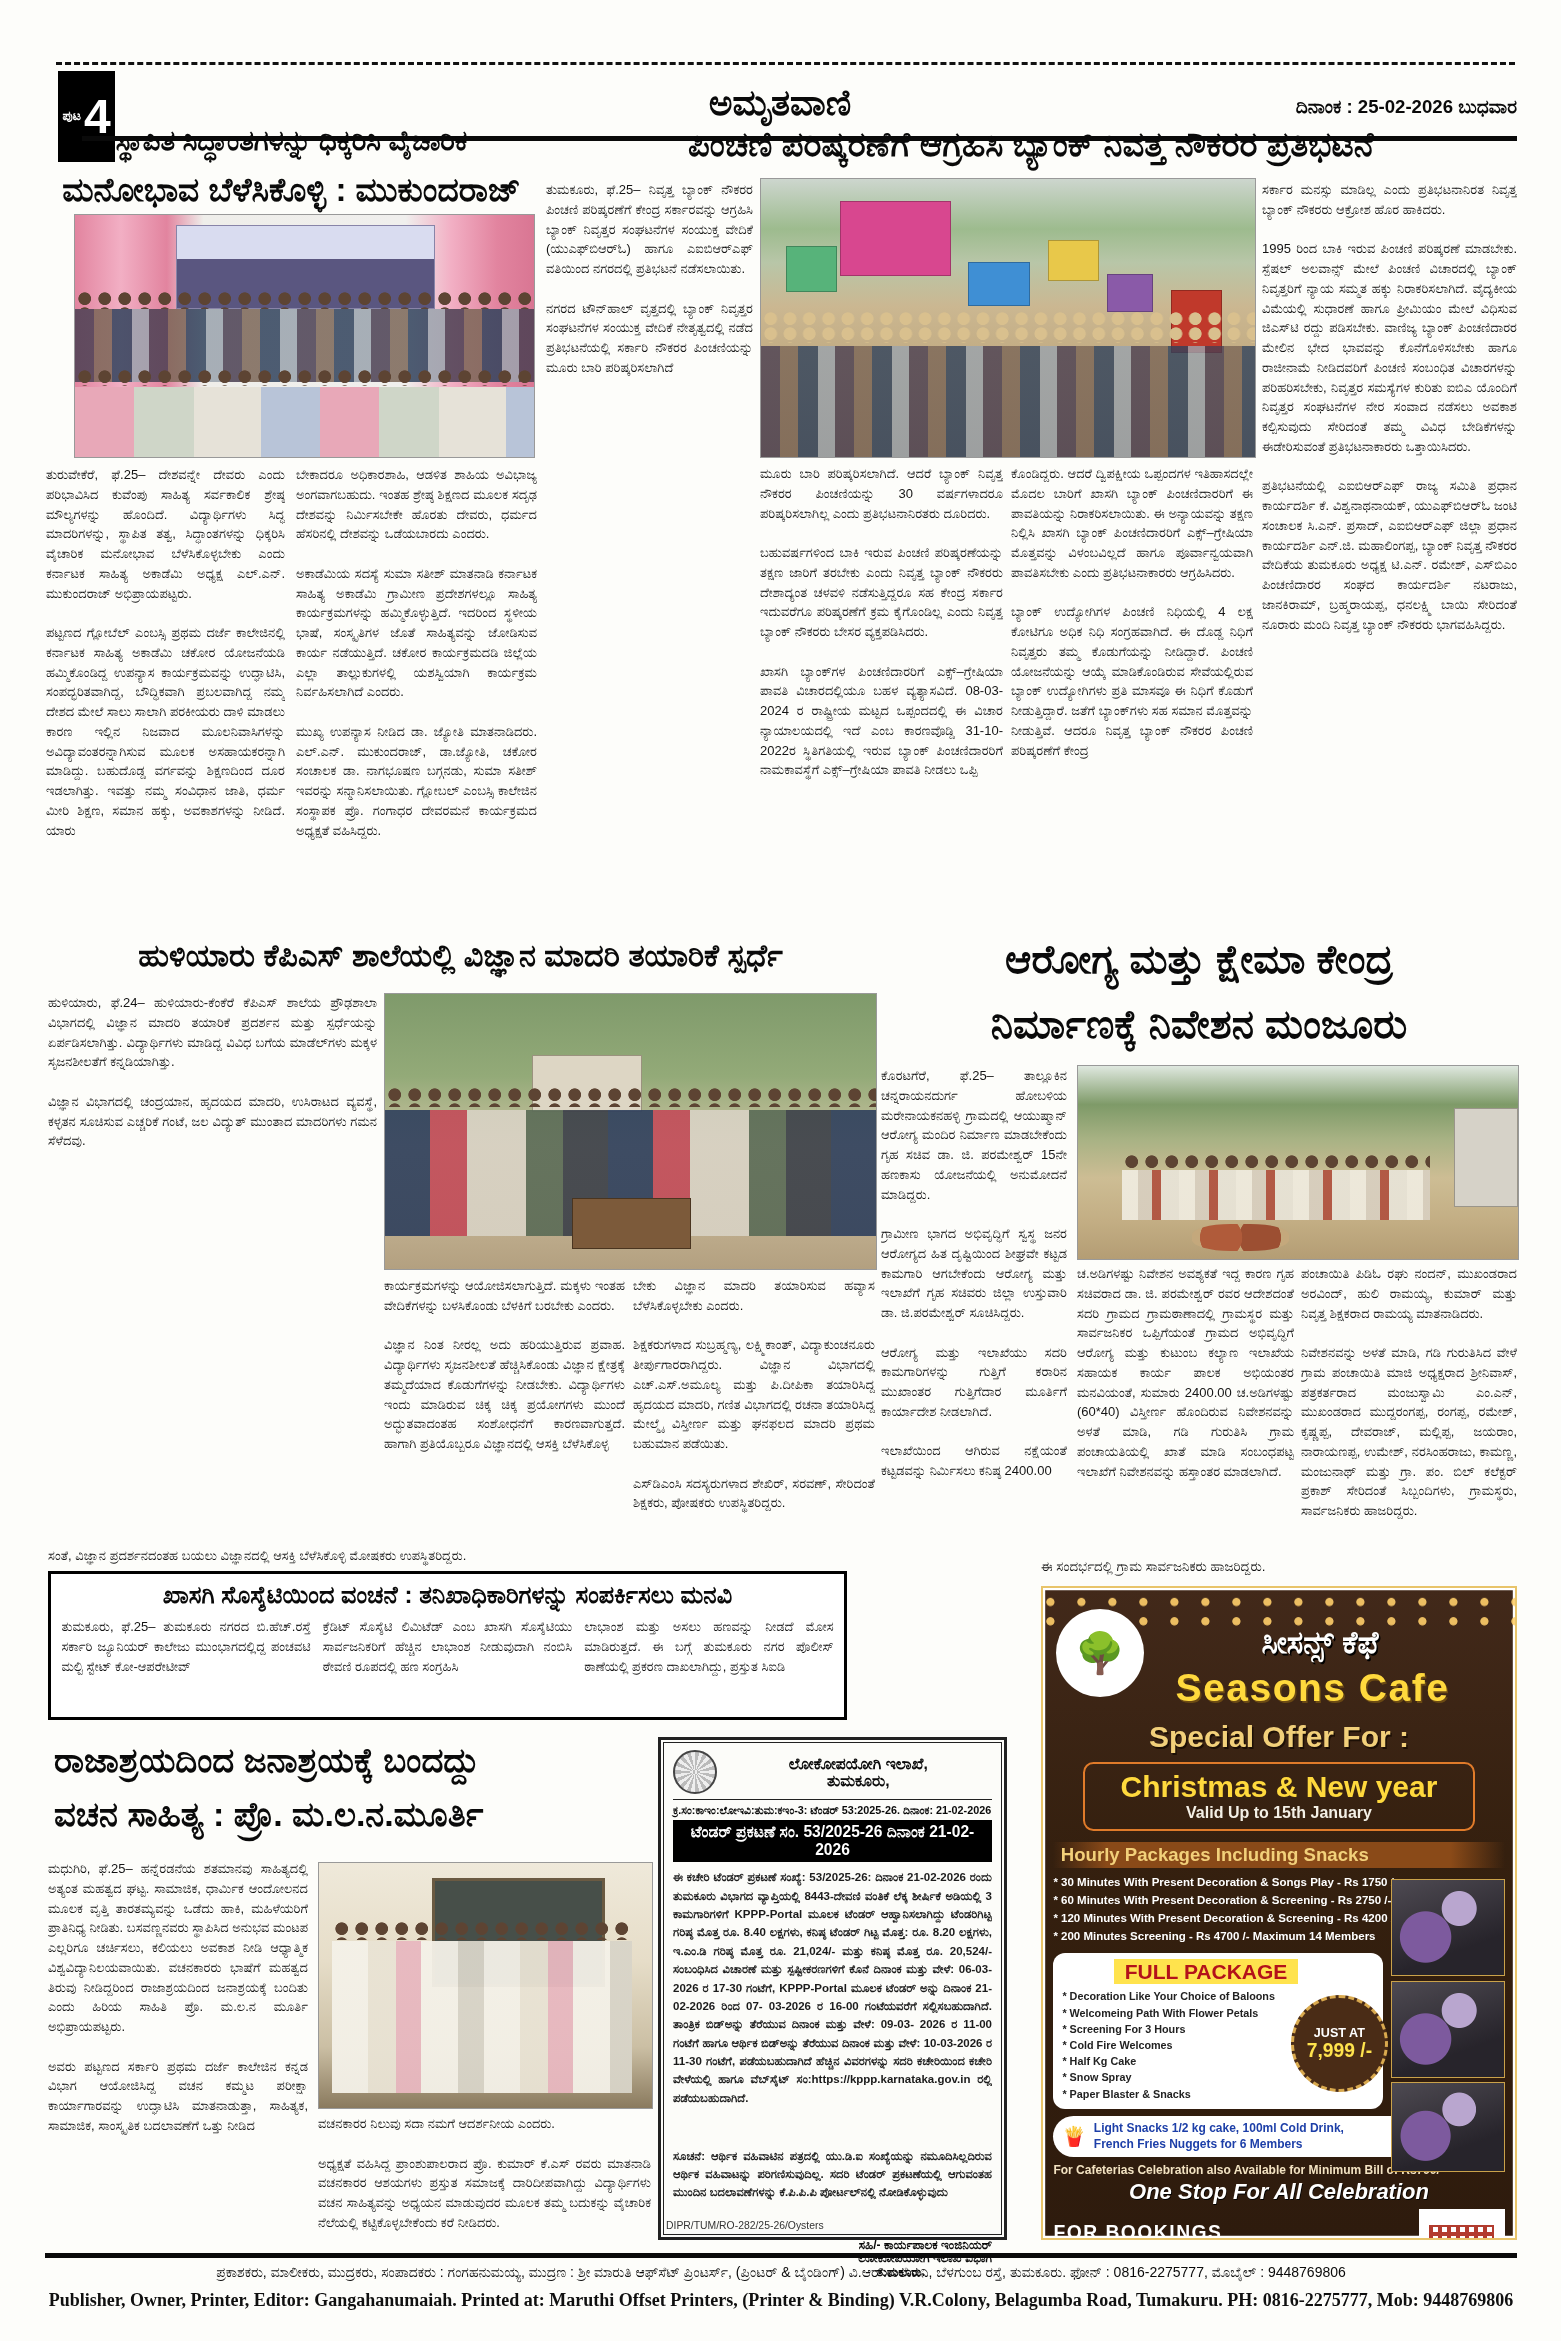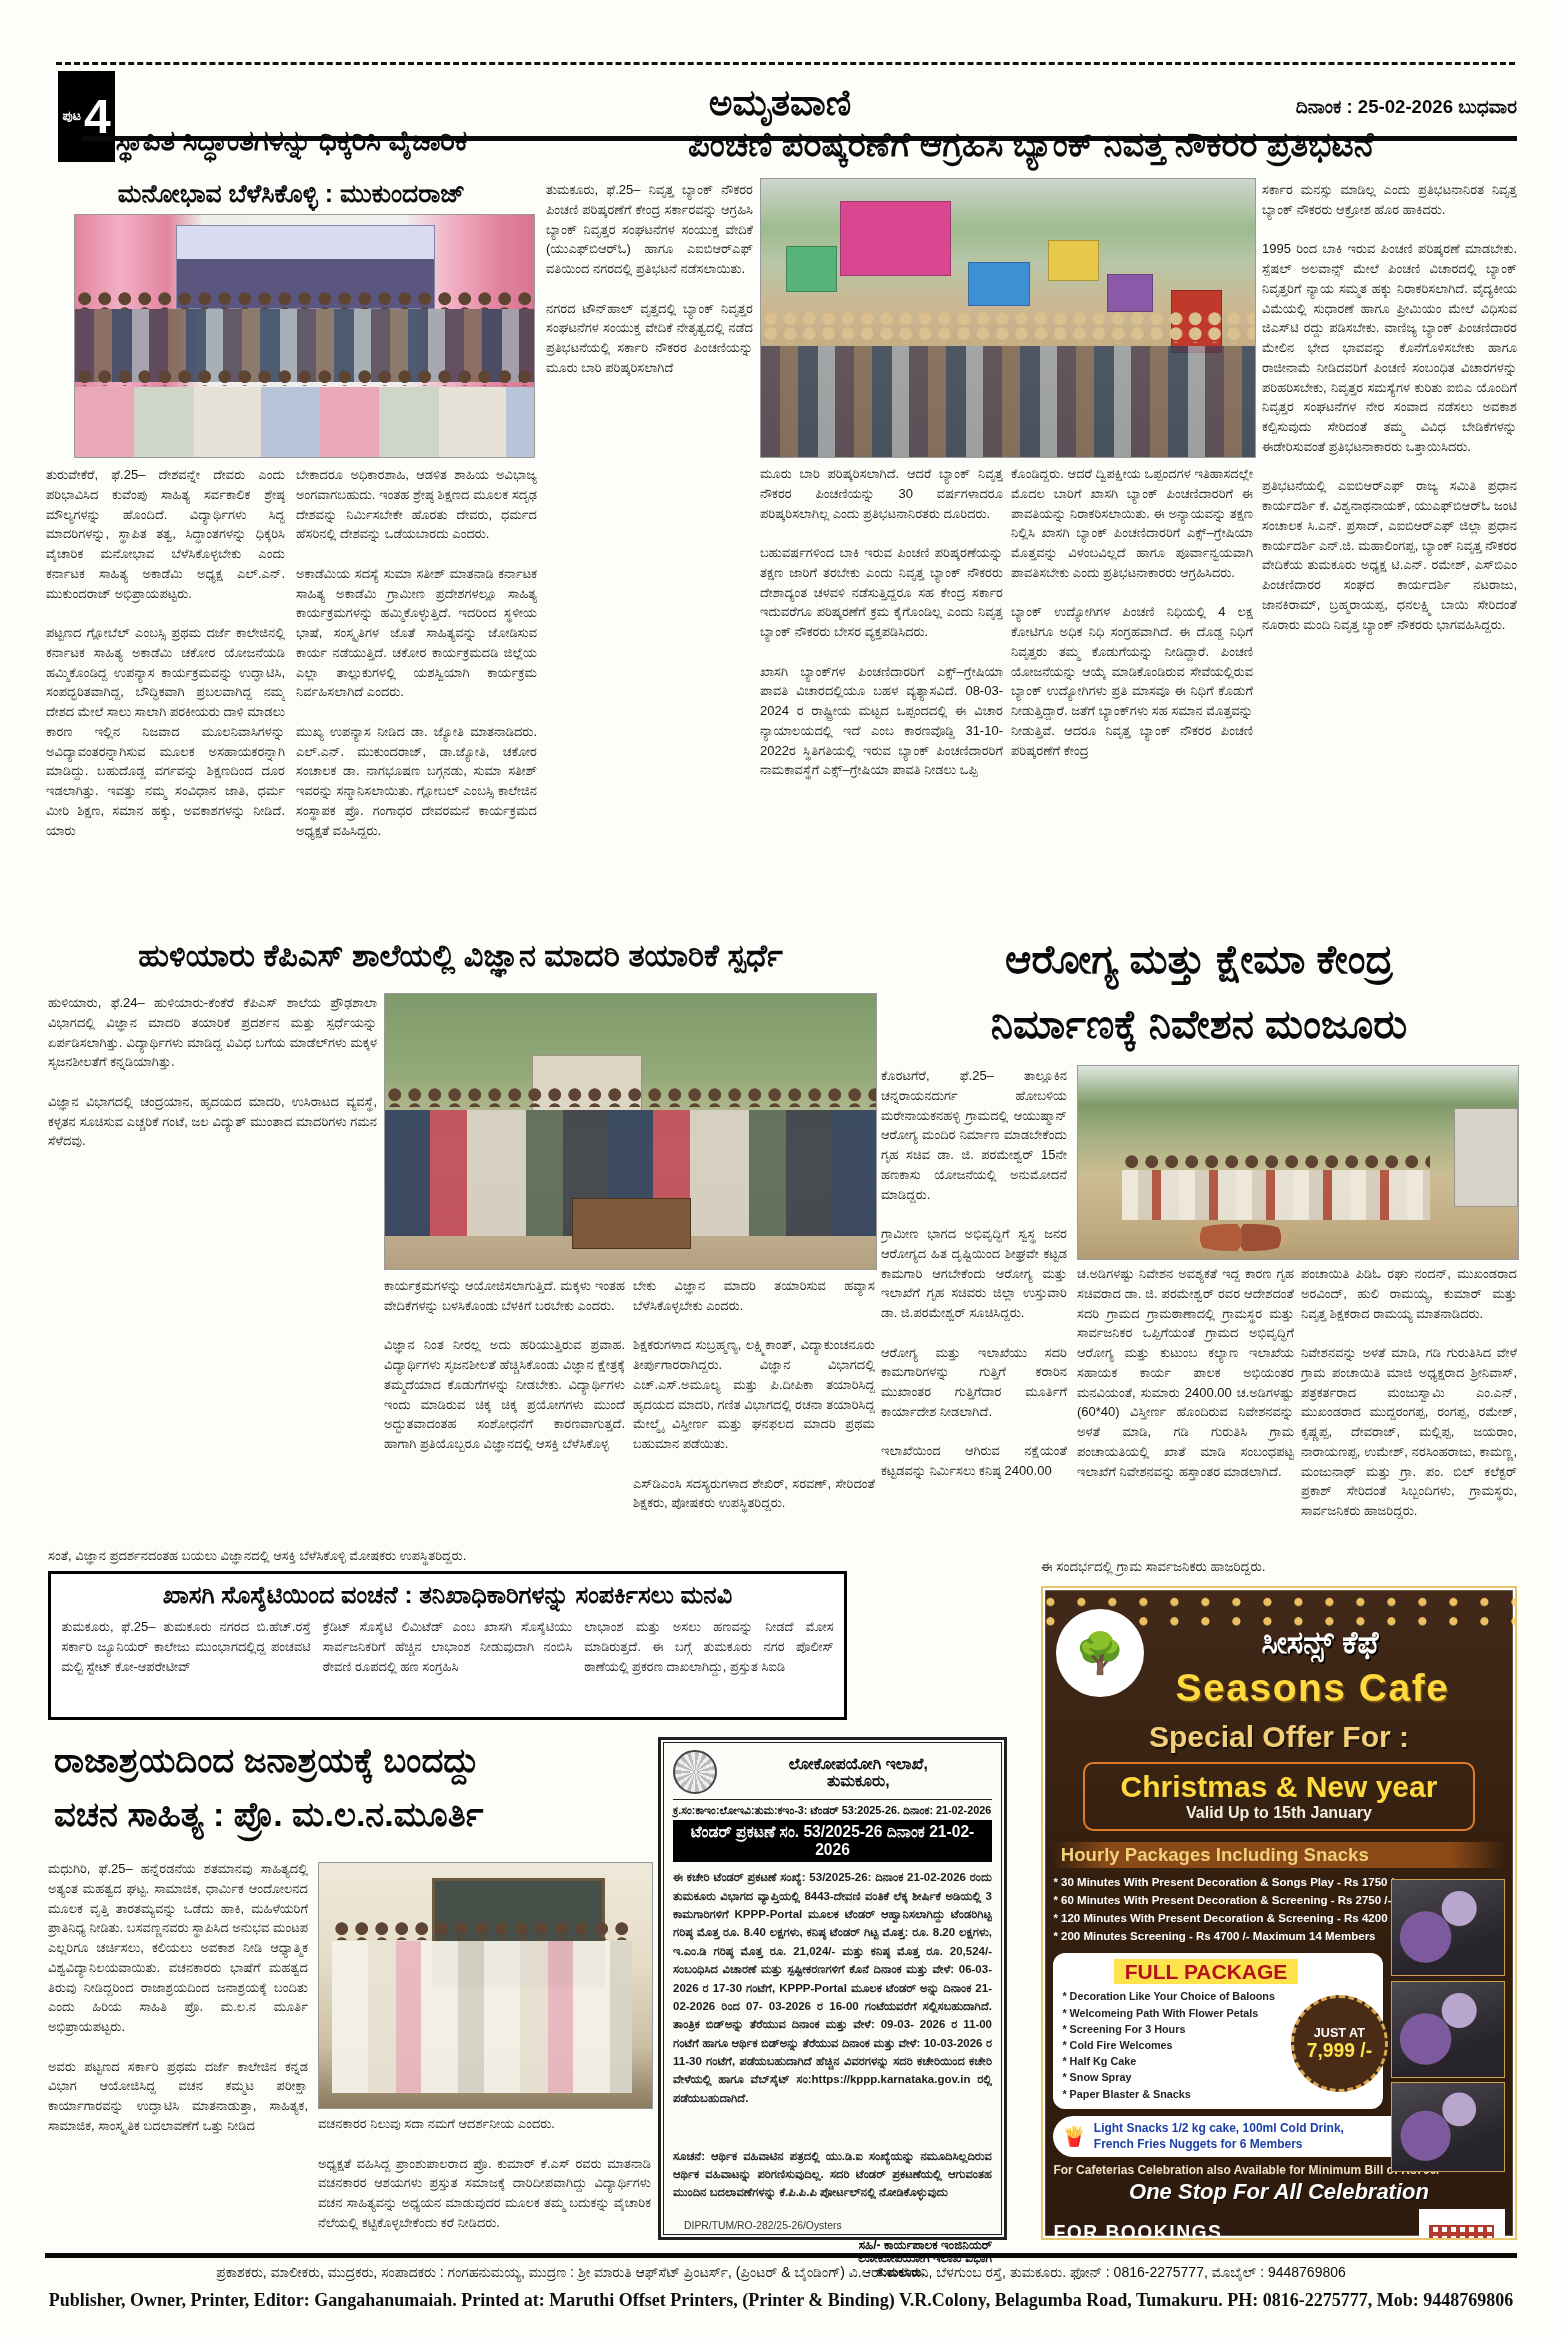--- a/index.html
+++ b/index.html
@@ -56,21 +56,21 @@
   <div class="abs" id="dash" style="left:56px;top:62px;width:1459px;height:0;"></div>
   <div class="abs" id="pagebox" style="left:58px;top:71px;width:57px;height:91px;">
     <span class="stack"><span>ಪುಟ</span></span>
     <span class="num">4</span>
   </div>
   <div class="abs hl center" style="left:520px;top:83px;width:520px;font-size:36px;">ಅಮೃತವಾಣಿ</div>
   <div class="abs hl" style="left:1138px;top:97px;width:379px;font-size:18.6px;text-align:right;">ದಿನಾಂಕ : 25-02-2026 ಬುಧವಾರ</div>
   <div class="abs rule" style="left:82px;top:136px;width:1435px;height:5.2px;"></div>
 
   <div class="abs hl center" style="left:46px;top:126px;width:491px;font-size:27.5px;">ಸ್ಥಾಪಿತ ಸಿದ್ಧಾಂತಗಳನ್ನು ಧಿಕ್ಕರಿಸಿ ವೈಚಾರಿಕ</div>
-  <div class="abs hl center" style="left:46px;top:179px;width:491px;font-size:25px;">ಮನೋಭಾವ ಬೆಳೆಸಿಕೊಳ್ಳಿ : ಮುಕುಂದರಾಜ್</div>
+  <div class="abs hl center" style="left:46px;top:172px;width:491px;font-size:33px;">ಮನೋಭಾವ ಬೆಳೆಸಿಕೊಳ್ಳಿ : ಮುಕುಂದರಾಜ್</div>
   <div class="photo" style="left:74px;top:214px;width:459px;height:242px;background:linear-gradient(90deg,#e2849f 0%,#f2afc4 10%,#e2849f 20%,#efeeea 28%,#f0efed 72%,#f2afc4 82%,#e2849f 92%,#d97693 100%);">
     <div class="abs" style="left:22%;top:4%;width:56%;height:34%;background:linear-gradient(180deg,#d9dcf0 0 40%,#5a5680 40% 100%);border:0.7px solid #8884a8;"></div>
     <div class="abs ph-band heads" style="top:32%;height:16.4px;"></div>
     <div class="abs ph-band bodies" style="top:39%;height:30%;opacity:.85;"></div>
     <div class="abs ph-band heads" style="top:64%;height:16.4px;"></div>
     <div class="abs ph-band" style="top:71%;height:29%;background:repeating-linear-gradient(90deg,#e8a8b8 0 59px,#cfd6c8 59px 119px,#e6e2d8 119px 186px,#b8c4d8 186px 245px);"></div>
   </div>
   <div class="abs coltext" style="left:46px;top:465px;width:239px;height:461px;">ತುರುವೇಕೆರೆ, ಫೆ.25– ದೇಶವನ್ನೇ ದೇವರು ಎಂದು ಪರಿಭಾವಿಸಿದ ಕುವೆಂಪು ಸಾಹಿತ್ಯ ಸರ್ವಕಾಲಿಕ ಶ್ರೇಷ್ಠ ಮೌಲ್ಯಗಳನ್ನು ಹೊಂದಿದೆ. ವಿದ್ಯಾರ್ಥಿಗಳು ಸಿದ್ಧ ಮಾದರಿಗಳನ್ನು, ಸ್ಥಾಪಿತ ತತ್ವ, ಸಿದ್ಧಾಂತಗಳನ್ನು ಧಿಕ್ಕರಿಸಿ ವೈಚಾರಿಕ ಮನೋಭಾವ ಬೆಳೆಸಿಕೊಳ್ಳಬೇಕು ಎಂದು ಕರ್ನಾಟಕ ಸಾಹಿತ್ಯ ಅಕಾಡೆಮಿ ಅಧ್ಯಕ್ಷ ಎಲ್.ಎನ್. ಮುಕುಂದರಾಜ್ ಅಭಿಪ್ರಾಯಪಟ್ಟರು.
 
 ಪಟ್ಟಣದ ಗ್ಲೋಬೆಲ್ ಎಂಬಸ್ಸಿ ಪ್ರಥಮ ದರ್ಜೆ ಕಾಲೇಜಿನಲ್ಲಿ ಕರ್ನಾಟಕ ಸಾಹಿತ್ಯ ಅಕಾಡೆಮಿ ಚಕೋರ ಯೋಜನೆಯಡಿ ಹಮ್ಮಿಕೊಂಡಿದ್ದ ಉಪನ್ಯಾಸ ಕಾರ್ಯಕ್ರಮವನ್ನು ಉದ್ಘಾಟಿಸಿ, ಸಂಪದ್ಭರಿತವಾಗಿದ್ದ, ಬೌದ್ಧಿಕವಾಗಿ ಪ್ರಬಲವಾಗಿದ್ದ ನಮ್ಮ ದೇಶದ ಮೇಲೆ ಸಾಲು ಸಾಲಾಗಿ ಪರಕೀಯರು ದಾಳಿ ಮಾಡಲು ಕಾರಣ ಇಲ್ಲಿನ ನಿಜವಾದ ಮೂಲನಿವಾಸಿಗಳನ್ನು ಅವಿದ್ಯಾವಂತರನ್ನಾಗಿಸುವ ಮೂಲಕ ಅಸಹಾಯಕರನ್ನಾಗಿ ಮಾಡಿದ್ದು. ಬಹುದೊಡ್ಡ ವರ್ಗವನ್ನು ಶಿಕ್ಷಣದಿಂದ ದೂರ ಇಡಲಾಗಿತ್ತು. ಇವತ್ತು ನಮ್ಮ ಸಂವಿಧಾನ ಜಾತಿ, ಧರ್ಮ ಮೀರಿ ಶಿಕ್ಷಣ, ಸಮಾನ ಹಕ್ಕು, ಅವಕಾಶಗಳನ್ನು ನೀಡಿದೆ. ಯಾರು</div>
@@ -184,21 +184,21 @@
     </div>
     <div class="hl" style="font-size:10.8px;border-top:1.5px solid #222;margin-top:4.5px;padding-top:3.7px;">ಕ್ರ.ಸಂ:ಕಾಇಂ:ಲೋಇವಿ:ತುಮ:ಕಇಂ-3: ಟೆಂಡರ್ 53:2025-26. ದಿನಾಂಕ: 21-02-2026</div>
     <div class="tender-band" style="font-size:15.6px;margin-top:4.5px;padding:3px 1.5px;">ಟೆಂಡರ್ ಪ್ರಕಟಣೆ ಸಂ. 53/2025-26 ದಿನಾಂಕ 21-02-2026</div>
     <div class="tender-body" style="margin-top:6px;height:274px;overflow:hidden;">ಈ ಕಚೇರಿ ಟೆಂಡರ್ ಪ್ರಕಟಣೆ ಸಂಖ್ಯೆ: 53/2025-26: ದಿನಾಂಕ 21-02-2026 ರಂದು ತುಮಕೂರು ವಿಭಾಗದ ವ್ಯಾಪ್ತಿಯಲ್ಲಿ 8443-ದೇವಣಿ ವಂತಿಕೆ ಲೆಕ್ಕ ಶೀರ್ಷಿಕೆ ಅಡಿಯಲ್ಲಿ 3 ಕಾಮಗಾರಿಗಳಿಗೆ KPPP-Portal ಮೂಲಕ ಟೆಂಡರ್ ಆಹ್ವಾನಿಸಲಾಗಿದ್ದು ಟೆಂಡರಿಗಿಟ್ಟ ಗರಿಷ್ಠ ಮೊತ್ತ ರೂ. 8.40 ಲಕ್ಷಗಳು, ಕನಿಷ್ಠ ಟೆಂಡರ್ ಗಿಟ್ಟ ಮೊತ್ತ: ರೂ. 8.20 ಲಕ್ಷಗಳು, ಇ.ಎಂ.ಡಿ ಗರಿಷ್ಠ ಮೊತ್ತ ರೂ. 21,024/- ಮತ್ತು ಕನಿಷ್ಠ ಮೊತ್ತ ರೂ. 20,524/- ಸಂಬಂಧಿಸಿದ ವಿಚಾರಣೆ ಮತ್ತು ಸ್ಪಷ್ಟೀಕರಣಗಳಿಗೆ ಕೊನೆ ದಿನಾಂಕ ಮತ್ತು ವೇಳೆ: 06-03-2026 ರ 17-30 ಗಂಟೆಗೆ, KPPP-Portal ಮೂಲಕ ಟೆಂಡರ್ ಅನ್ನು ದಿನಾಂಕ 21-02-2026 ರಿಂದ 07- 03-2026 ರ 16-00 ಗಂಟೆಯವರೆಗೆ ಸಲ್ಲಿಸಬಹುದಾಗಿದೆ. ತಾಂತ್ರಿಕ ಬಿಡ್‌ಅನ್ನು ತೆರೆಯುವ ದಿನಾಂಕ ಮತ್ತು ವೇಳೆ: 09-03- 2026 ರ 11-00 ಗಂಟೆಗೆ ಹಾಗೂ ಆರ್ಥಿಕ ಬಿಡ್‌ಅನ್ನು ತೆರೆಯುವ ದಿನಾಂಕ ಮತ್ತು ವೇಳೆ: 10-03-2026 ರ 11-30 ಗಂಟೆಗೆ, ಪಡೆಯಬಹುದಾಗಿದೆ ಹೆಚ್ಚಿನ ವಿವರಗಳನ್ನು ಸದರಿ ಕಚೇರಿಯಿಂದ ಕಚೇರಿ ವೇಳೆಯಲ್ಲಿ ಹಾಗೂ ವೆಬ್‌ಸೈಟ್ ಸಂ:https://kppp.karnataka.gov.in ರಲ್ಲಿ ಪಡೆಯಬಹುದಾಗಿದೆ.</div>
     <div class="tender-body" style="margin-top:4.5px;height:71px;overflow:hidden;">ಸೂಚನೆ: ಆರ್ಥಿಕ ವಹಿವಾಟಿನ ಪತ್ರದಲ್ಲಿ ಯು.ಡಿ.ಐ ಸಂಖ್ಯೆಯನ್ನು ನಮೂದಿಸಿಲ್ಲದಿರುವ ಆರ್ಥಿಕ ವಹಿವಾಟನ್ನು ಪರಿಗಣಿಸುವುದಿಲ್ಲ. ಸದರಿ ಟೆಂಡರ್ ಪ್ರಕಟಣೆಯಲ್ಲಿ ಆಗುವಂತಹ ಮುಂದಿನ ಬದಲಾವಣೆಗಳನ್ನು ಕೆ.ಪಿ.ಪಿ.ಪಿ ಪೋರ್ಟಲ್‌ನಲ್ಲಿ ನೋಡಿಕೊಳ್ಳುವುದು</div>
     <div style="text-align:right;margin-top:21px;">
       <div class="hl" style="font-size:12px;">ಸಹಿ/- ಕಾರ್ಯಪಾಲಕ ಇಂಜಿನಿಯರ್</div>
       <div class="hl" style="font-size:12px;">ಲೋಕೋಪಯೋಗಿ ಇಲಾಖೆ ವಿಭಾಗ</div>
       <div class="hl" style="font-size:12px;padding-right:67px;">ತುಮಕೂರು.</div>
     </div>
-    <div class="abs" style="left:23px;bottom:6px;font-size:10.4px;color:#333;text-align:center;">DIPR/TUM/RO-282/25-26/Oysters</div>
+    <div class="abs" style="left:5px;bottom:6px;font-size:10.4px;color:#333;text-align:center;">DIPR/TUM/RO-282/25-26/Oysters</div>
   </div>
 
   <div class="abs" id="ad" style="left:1041px;top:1586px;width:476px;height:654px;box-sizing:border-box;padding:7.4px 10.4px;overflow:hidden;">
     <div class="abs lights" style="left:0;right:0;top:4.5px;height:39px;"></div>
     <div class="abs" style="left:13.4px;top:21px;width:88px;height:88px;border-radius:50%;background:#fff;display:flex;align-items:center;justify-content:center;">
       <span style="font-size:40px;">🌳</span>
     </div>
     <div class="hl center" style="margin:31px 0 0 82px;font-size:31px;color:#fff;text-shadow:1.5px 1.5px 0 #000;">ಸೀಸನ್ಸ್ ಕೆಫೆ</div>
     <div class="hl center ad-yellow" style="margin:4.5px 0 0 67px;font-size:39px;letter-spacing:1.5px;text-shadow:1.5px 1.5px 0 #6b4a14;">Seasons Cafe</div>
     <div class="hl center ad-gold" style="margin-top:10.4px;font-size:30px;text-shadow:1.5px 1.5px 0 #1c0f05;">Special Offer For :</div>

